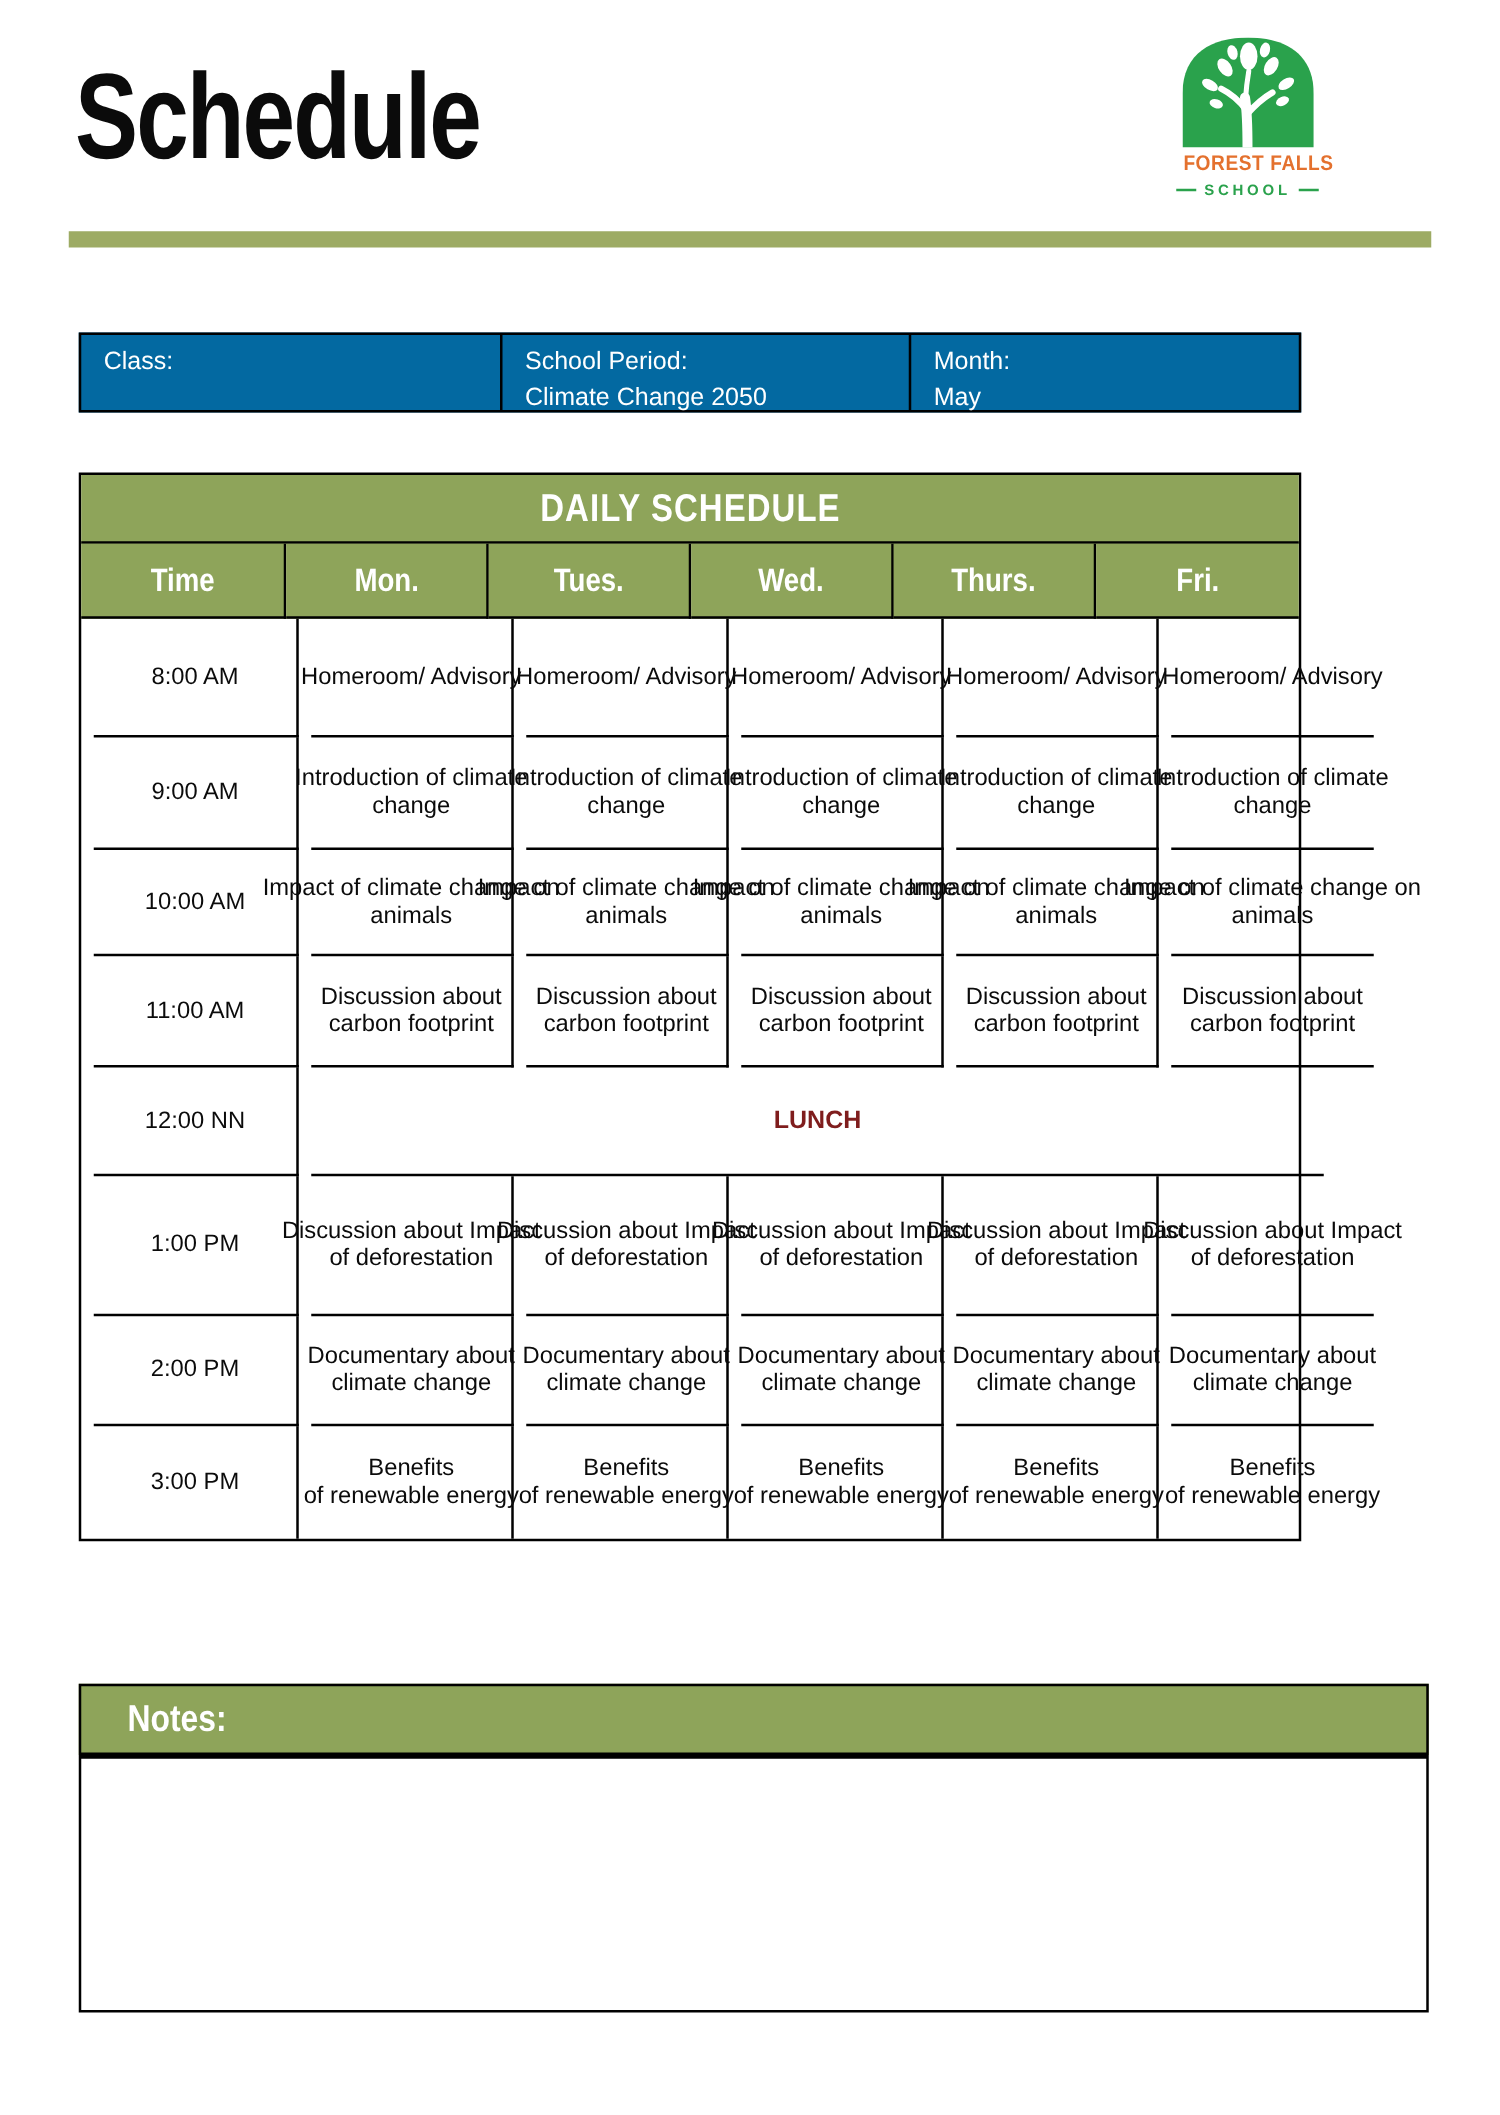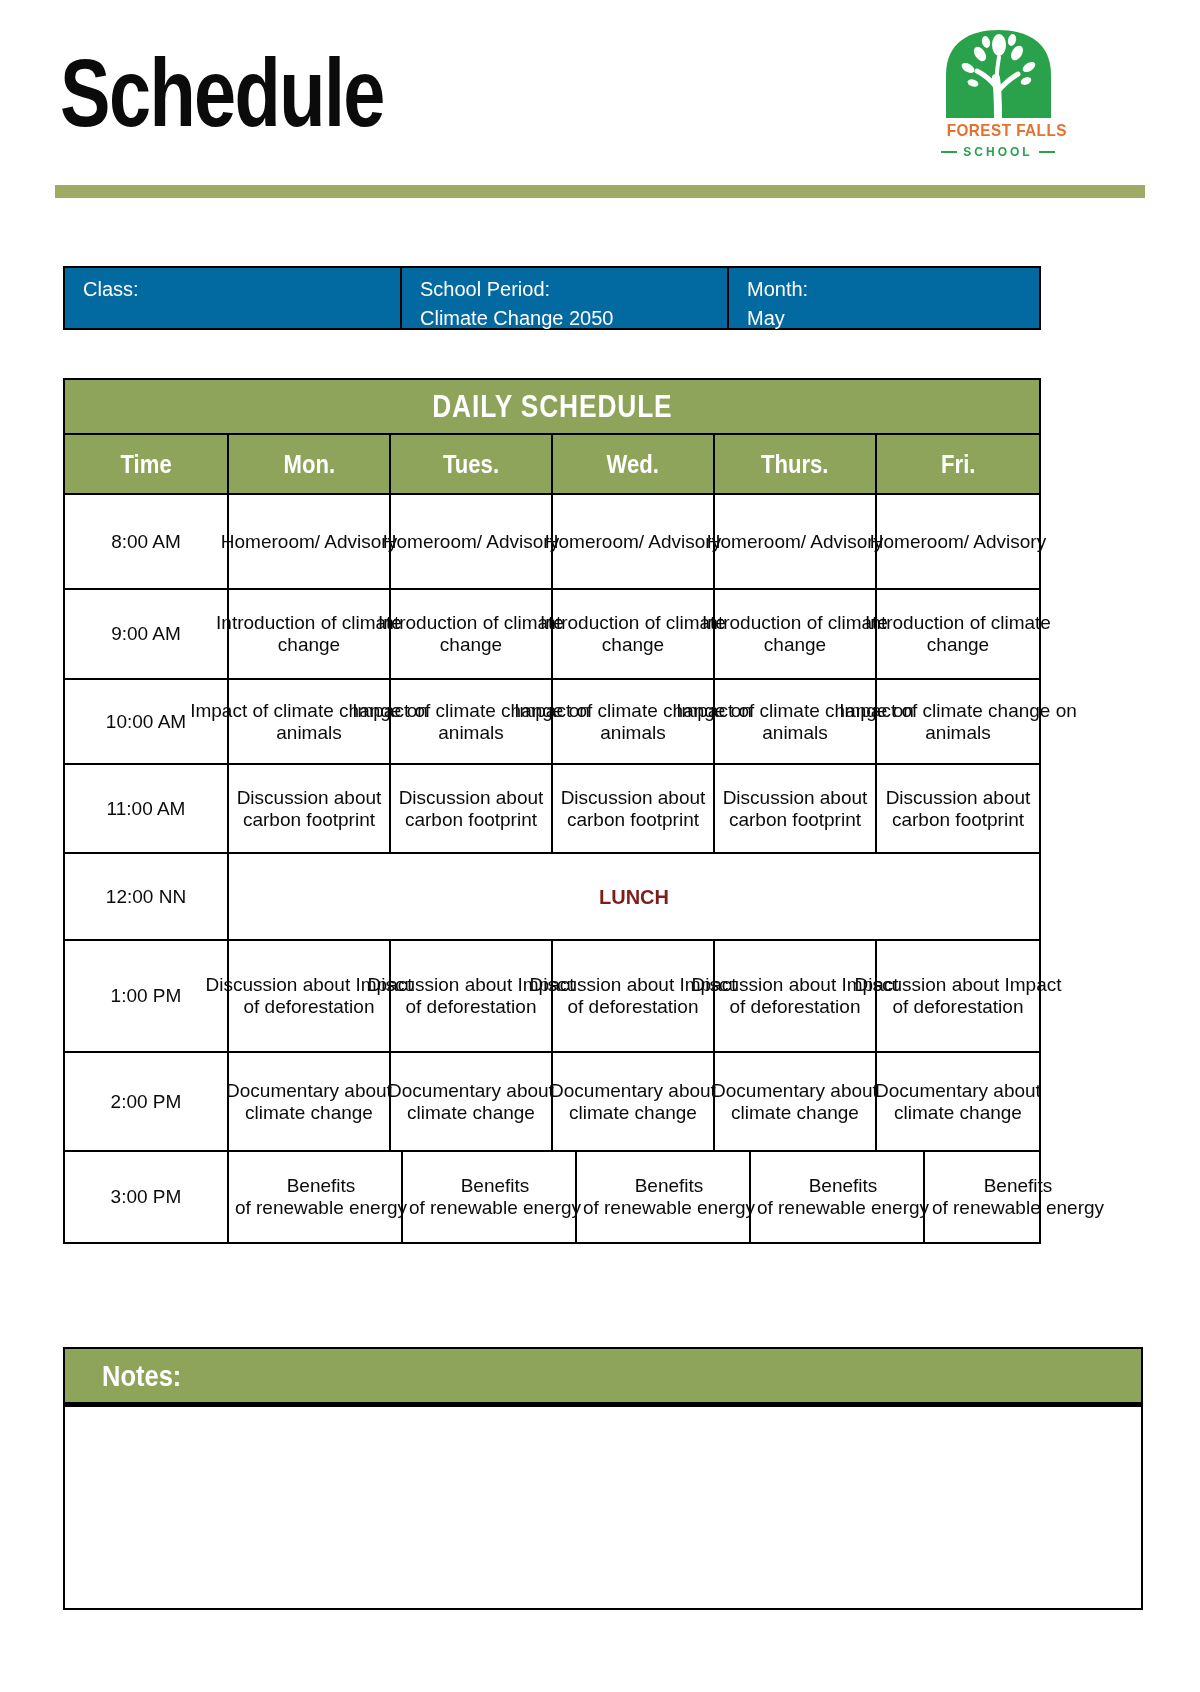--- a/index.html
+++ b/index.html
@@ -46,21 +46,21 @@
     transform:scaleX(0.85);transform-origin:center;white-space:nowrap;}
   .hrow{display:flex;height:60px;}
   .hcell{
     box-sizing:border-box;background:#8ea45a;border-right:2px solid #000;border-bottom:2px solid #000;
     display:flex;align-items:center;justify-content:center;
   }
   .hcell:last-child{border-right:none;}
   .hcell span{font-size:26px;font-weight:800;color:#fff;
     transform:scaleX(0.85);transform-origin:center;white-space:nowrap;}
   .trow{display:flex;}
-  .tcell{box-sizing:border-box;border-right:2px solid #000;border-bottom:2px solid #000;position:relative;}
+  .tcell{box-sizing:border-box;border-right:2px solid #000;border-bottom:2px solid #000;position:relative;margin-left:10px;}
   .trow .tcell:last-child{border-right:none;}
   .trow:last-child .tcell{border-bottom:none;}
   .w-time{flex:0 0 164px;} .w-day{flex:0 0 162px;} .w-lunch{flex:0 0 810px;}
   .timeTxt{
     position:absolute;left:0;right:0;top:50%;transform:translateY(-50%);
     text-align:center;font-size:19px;color:#0b0b0b;
   }
   .cellTxt{
     position:absolute;left:50%;top:50%;transform:translate(-50%,-50%);
     white-space:pre;text-align:center;font-size:19px;line-height:22px;color:#0b0b0b;z-index:2;
@@ -280,21 +280,21 @@
           </div>
           <div class="tcell w-day">
             <div class="cellTxt">Discussion about Impact
 of deforestation</div>
           </div>
           <div class="tcell w-day">
             <div class="cellTxt">Discussion about Impact
 of deforestation</div>
           </div>
         </div>
-        <div class="trow" style="height: 99px;">
+        <div class="trow" style="height: 88px;">
           <div class="tcell w-time">
             <div class="timeTxt">2:00 PM</div>
           </div>
           <div class="tcell w-day">
             <div class="cellTxt">Documentary about
 climate change</div>
           </div>
           <div class="tcell w-day">
             <div class="cellTxt">Documentary about
 climate change</div>
@@ -305,21 +305,21 @@
           </div>
           <div class="tcell w-day">
             <div class="cellTxt">Documentary about
 climate change</div>
           </div>
           <div class="tcell w-day">
             <div class="cellTxt">Documentary about
 climate change</div>
           </div>
         </div>
-        <div class="trow" style="height: 90px; gap: 12px;">
+        <div class="trow" style="height: 90px;">
           <div class="tcell w-time">
             <div class="timeTxt">3:00 PM</div>
           </div>
           <div class="tcell w-day">
             <div class="cellTxt">Benefits
 of renewable energy</div>
           </div>
           <div class="tcell w-day">
             <div class="cellTxt">Benefits
 of renewable energy</div>

